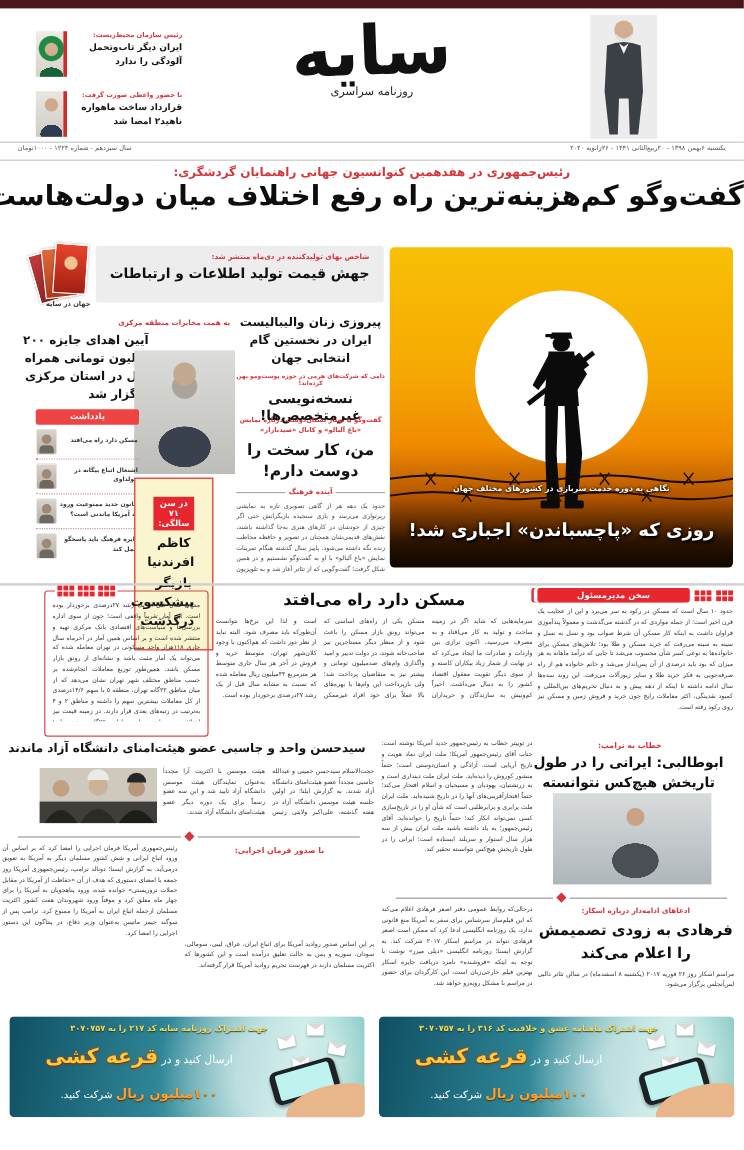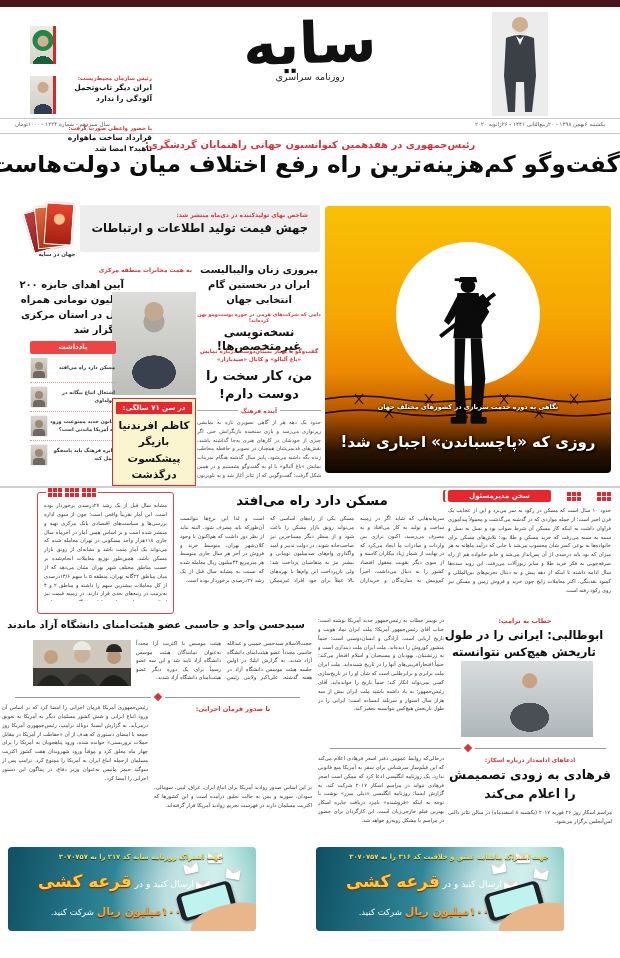--- a/index.html
+++ b/index.html
@@ -21,21 +21,21 @@
   .brief-photo.red-strip{box-shadow:inset -3px 0 0 #cf2b2b;}
   .bp1{left:30px;top:26px;background:
     radial-gradient(circle at 50% 40%, #d3b095 5px, transparent 6px),
     radial-gradient(circle at 50% 38%, #1f8a46 10px, transparent 11px),
     radial-gradient(ellipse 14px 10px at 50% 98%, #14633a 70%, transparent 71%),
     linear-gradient(#efece4,#d6d2c8);}
   .bp2{left:30px;top:76px;background:
     radial-gradient(circle at 50% 30%, #cfa98c 5px, transparent 6px),
     radial-gradient(ellipse 13px 11px at 50% 94%, #2e3d52 70%, transparent 71%),
     linear-gradient(#e8e6e0,#cfccc4);}
-  .brief-text{position:absolute;width:92px;text-align:right;margin-top:48px;}
+  .brief-text{position:absolute;width:92px;text-align:right;}
   .bt1{left:60px;top:27px;} .bt2{left:60px;top:77px;}
   .brief-text .bk{font-size:5.5px;}
   .brief-text .bt{font-size:7.5px;font-weight:bold;line-height:1.45;margin-top:2px;color:#151515;}
 
   .minister-photo{left:492px;top:12px;width:56px;height:104px;}
   .minister-text{left:406px;top:64px;width:84px;text-align:center;}
   .minister-text .bk{font-size:5.5px;}
   .minister-text .bt{font-size:9.5px;font-weight:bold;line-height:1.5;margin-top:3px;}
 
   .issue-info{left:15px;top:121px;width:200px;font-size:5.5px;color:#555;text-align:left;direction:rtl;}
@@ -85,22 +85,22 @@
   .notes-header{background:#ef4444;color:#fff;font-size:7px;font-weight:bold;text-align:center;
     height:13px;line-height:13px;border-radius:2px;}
   .note-item{display:flex;align-items:center;gap:3px;padding:4px 1px;border-bottom:1px dotted #d89396;}
   .note-item:last-child{border-bottom:none;}
   .note-title{flex:1;font-size:5px;font-weight:bold;color:#333;line-height:1.55;text-align:right;}
   .nphoto{width:16px;height:20px;flex:0 0 16px;position:relative;background:linear-gradient(#d9d5cd,#b4aea4);box-shadow:0 0 1px #999;}
   .nphoto::after{content:"";position:absolute;left:50%;top:18%;width:8px;height:8px;margin-left:-4px;border-radius:50%;background:#9c8a77;}
   .nphoto::before{content:"";position:absolute;bottom:0;left:2px;right:2px;height:7px;border-radius:4px 4px 0 0;background:#6f6861;}
 
   
-  .obituary{left:112px;top:398px;width:84px;box-sizing:border-box;border:1.5px solid #e8262d;
-    background:#fbf5cf;padding:3px;}
+  .obituary{left:112px;top:398px;width:66px;box-sizing:border-box;border:1.5px solid #e8262d;
+    background:#fbf5cf;padding:15px;}
   .obituary .ok{background:#e8262d;color:#fff;font-size:7px;font-weight:bold;text-align:center;padding:2px 0;}
   .obituary .ot{font-size:10.5px;font-weight:bold;text-align:center;line-height:1.55;margin-top:3px;color:#131313;}
 
   
   .volley{left:197px;top:262px;width:124px;text-align:center;font-size:10px;font-weight:bold;line-height:1.5;color:#131313;}
   .rx{left:197px;top:311px;width:124px;text-align:center;}
   .rx .bk{font-size:5px;}
   .rx .bt{font-size:11.5px;font-weight:bold;margin-top:2px;color:#131313;}
   .interview{left:197px;top:347px;width:124px;text-align:center;}
   .interview .bk{font-size:5.5px;line-height:1.5;}
@@ -139,21 +139,21 @@
   .trump-bl{left:2px;top:703px;width:146px;height:140px;font-size:5.2px;line-height:1.7;
     text-align:justify;color:#333;overflow:hidden;}
   .trump-head{left:154px;top:705px;width:158px;text-align:center;}
   .trump-head .bk{font-size:6.5px;}
   .trump-head .bt{font-size:12.5px;font-weight:bold;line-height:1.55;margin-top:3px;color:#0f0f0f;}
   .trump-bb{left:154px;top:783px;width:158px;height:60px;font-size:5.2px;line-height:1.7;
     text-align:justify;color:#333;overflow:hidden;}
 
   
   .editor{left:448px;top:490px;width:163px;}
-  .editor-head{display:flex;align-items:center;gap:16px;}
+  .editor-head{display:flex;align-items:center;gap:4px;}
   .editor-bar{flex:1;background:#e8262d;color:#fff;font-size:7px;font-weight:bold;text-align:center;
     height:12px;line-height:12px;border-radius:2px;box-shadow:-3px 0 0 #fff,-5px 0 0 #e8262d;}
   .editor-body{margin-top:4px;font-size:5.2px;line-height:1.7;text-align:justify;color:#333;height:102px;overflow:hidden;}
 
   .abu-bl{left:318px;top:616px;width:126px;height:128px;font-size:5.2px;line-height:1.7;
     text-align:justify;color:#333;overflow:hidden;}
   .abu-k{left:438px;top:617px;width:174px;text-align:center;font-size:6.5px;}
   .abu-h{left:436px;top:627px;width:176px;text-align:center;font-size:11.5px;font-weight:bold;line-height:1.45;color:#0f0f0f;}
   .abu-photo{left:461px;top:661px;width:132px;height:76px;background:
     radial-gradient(circle at 52% 26%, #c9a286 7px, transparent 8px),
@@ -161,21 +161,21 @@
     linear-gradient(#d9dcdd,#aeb6ba);}
 
   .far-bl{left:318px;top:754px;width:126px;height:88px;font-size:5.2px;line-height:1.7;
     text-align:justify;color:#333;overflow:hidden;}
   .far-k{left:448px;top:756px;width:164px;text-align:center;font-size:6px;}
   .far-h{left:448px;top:766px;width:164px;text-align:center;font-size:12.5px;font-weight:bold;line-height:1.5;color:#0f0f0f;}
   .far-bb{left:448px;top:808px;width:164px;height:36px;font-size:5.2px;line-height:1.7;
     text-align:justify;color:#333;overflow:hidden;}
 
   
-  .ad{top:847px;width:248px;height:84px;border-radius:4px;overflow:hidden;position:absolute;
+  .ad{top:847px;width:296px;height:84px;border-radius:4px;overflow:hidden;position:absolute;
     background:radial-gradient(circle at 78% 55%, rgba(255,255,255,.55) 0 18%, transparent 45%),
                linear-gradient(100deg,#0f4f63 0%,#2e8596 42%,#9adbd4 80%,#5db6ae 100%);}
   .adL{left:8px;} .adR{left:316px;}
   .ad-top{position:absolute;top:6px;left:8px;width:250px;text-align:center;color:#ffd94d;
     font-size:6.8px;font-weight:bold;text-shadow:0 1px 1px #083844;}
   .ad-mid{position:absolute;top:24px;left:4px;width:208px;text-align:center;color:#fff;font-size:9px;}
   .ad-mid .big{font-size:17px;font-weight:bold;color:#ffc83d;text-shadow:0 0 3px #b34700,0 1px 1px #5e2600;}
   .ad-bot{position:absolute;top:58px;left:4px;width:208px;text-align:center;color:#fff;font-size:8.5px;}
   .ad-bot .amount{color:#ff9d2e;font-weight:bold;font-size:11px;text-shadow:0 1px 1px #4e2a00;}
   .env{position:absolute;width:14px;height:10px;background:#fff;border-radius:1px;box-shadow:0 1px 2px rgba(0,0,0,.3);}

